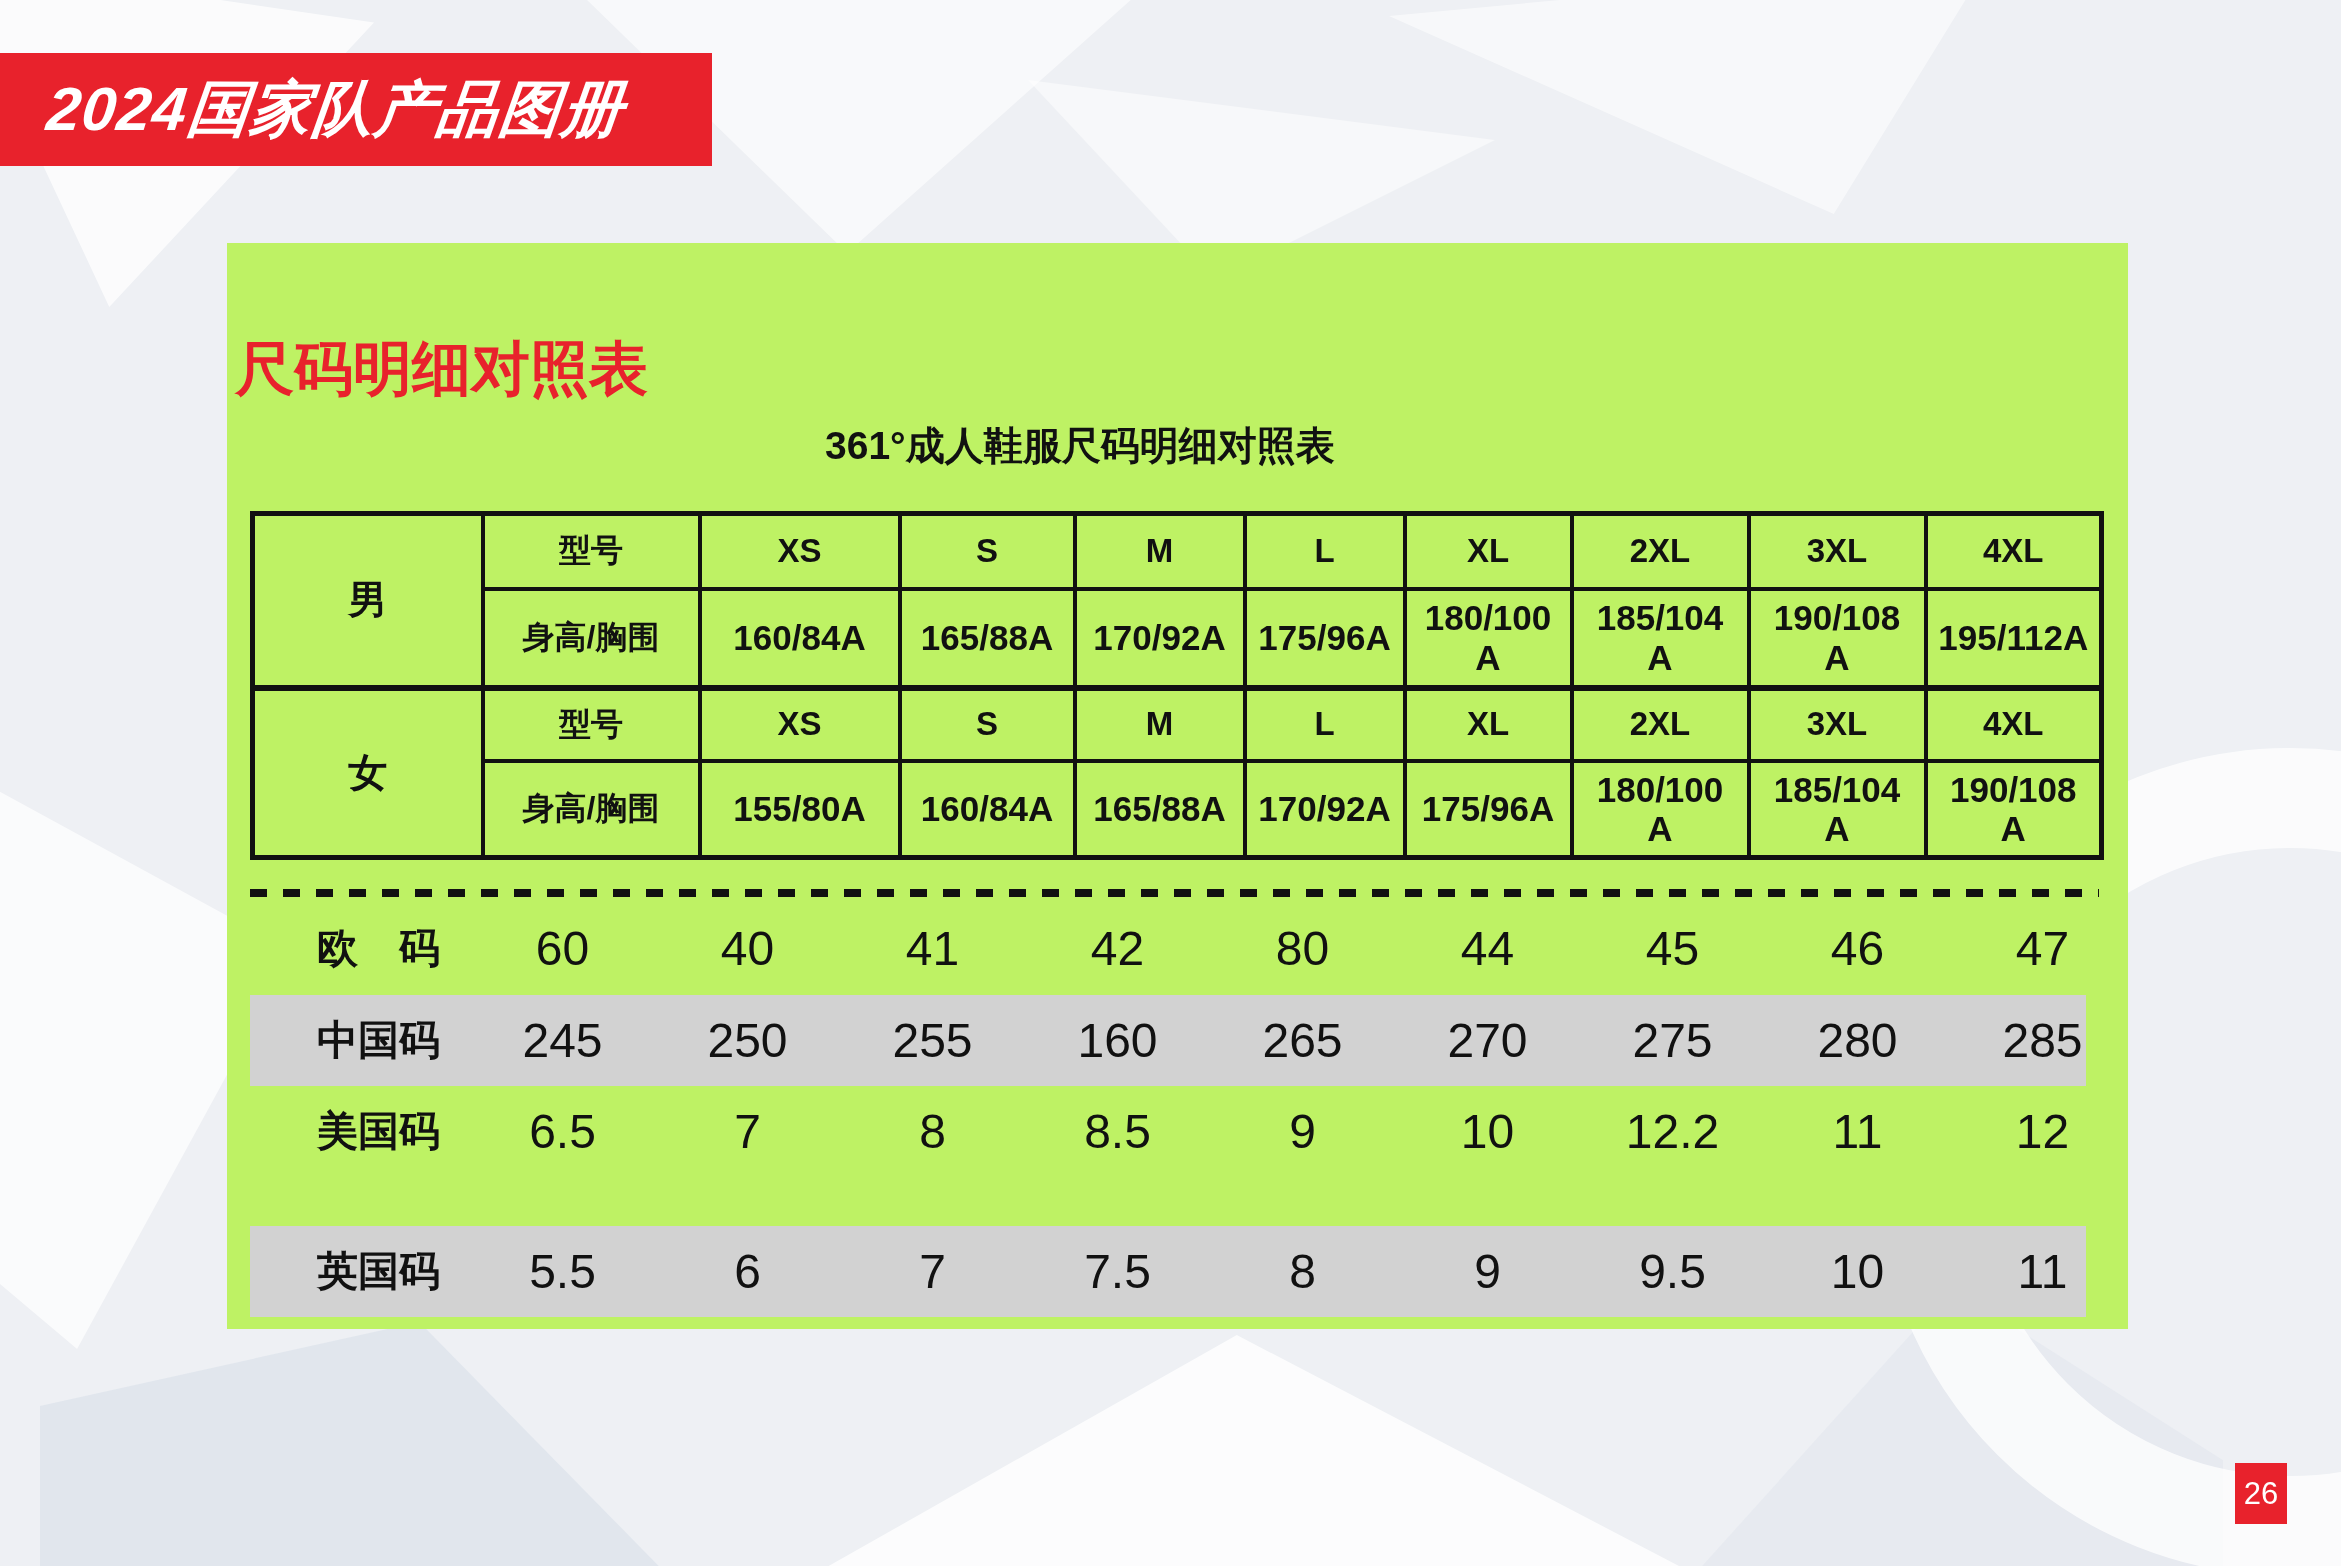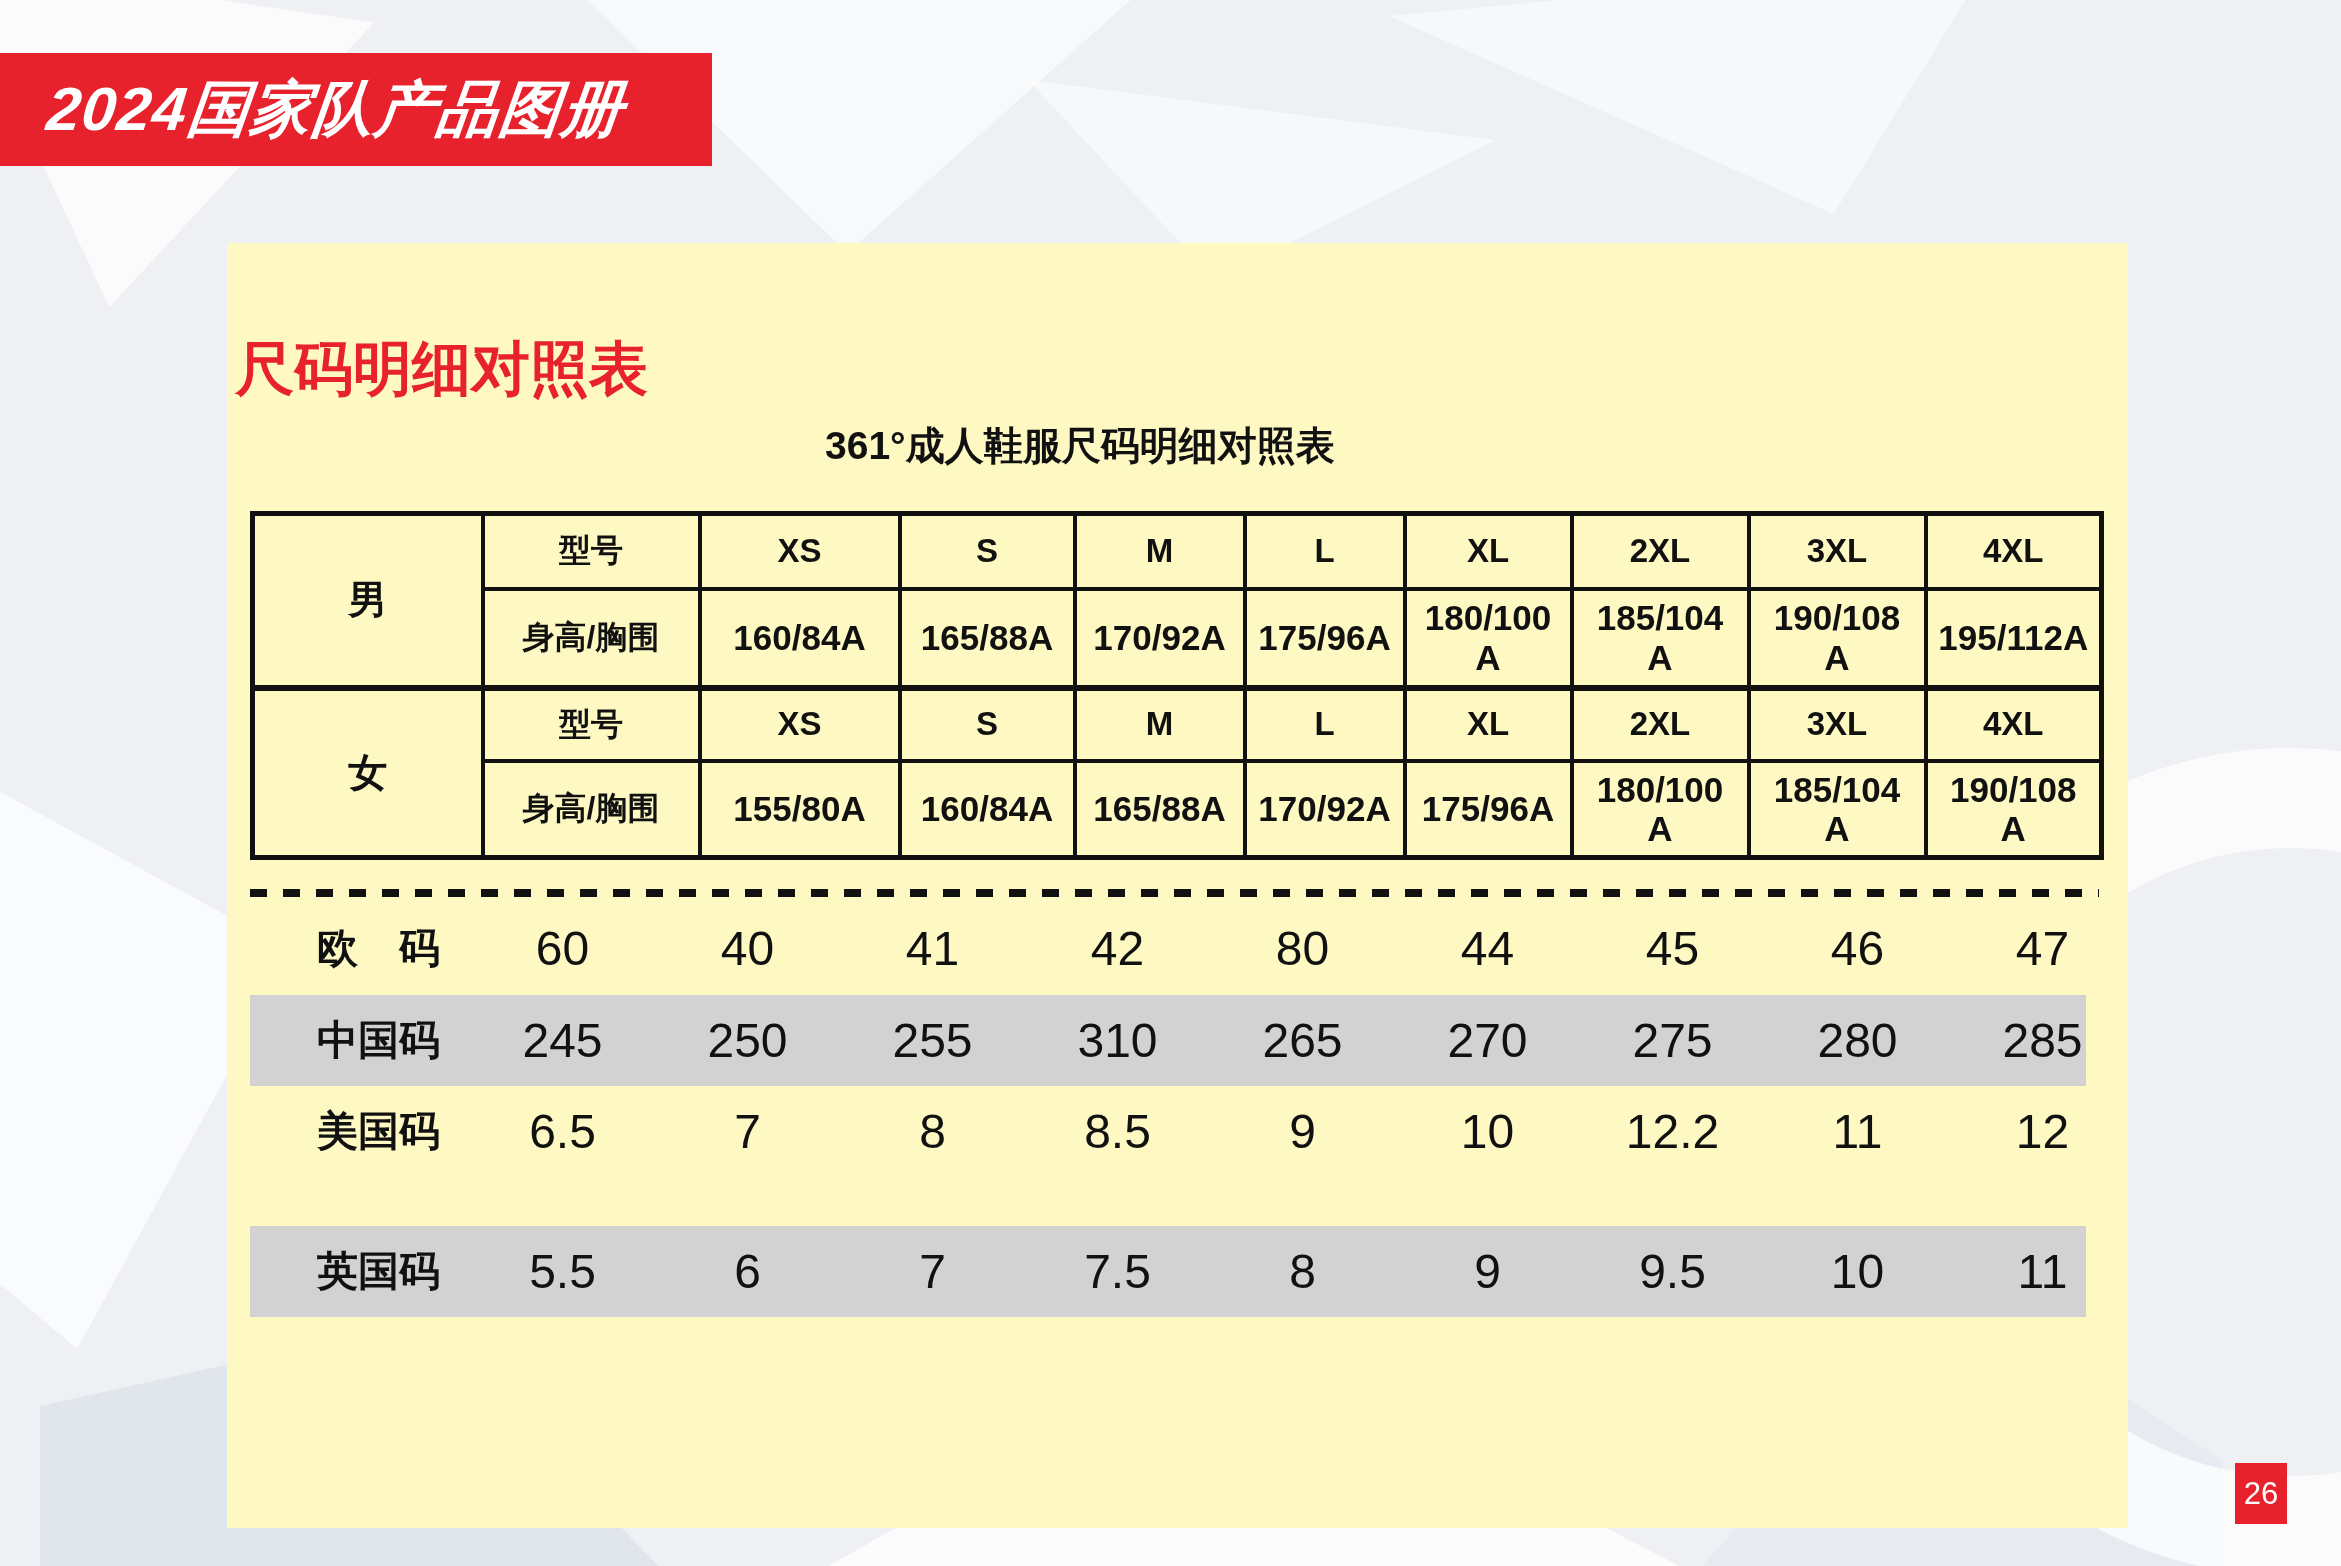--- a/index.html
+++ b/index.html
@@ -27,21 +27,21 @@
   .poly8{left:1028px;top:80px;width:467px;height:200px;background:rgba(255,255,255,0.5);
          clip-path:polygon(0 0,100% 30%,40% 100%);}
 
   
   .banner{position:absolute;left:0;top:53px;width:712px;height:113px;background:#e8222c;
           display:flex;align-items:center;z-index:5;}
   .banner-text{color:#ffffff;font-weight:700;font-style:italic;font-size:61px;
                padding-left:47px;transform:skewX(-6deg);letter-spacing:1.3px;white-space:nowrap;}
 
   
-  .card{position:absolute;left:227px;top:243px;width:1901px;height:1285px;background:#fef9c3;z-index:3;}
+  .card{position:absolute;left:227px;top:243px;width:1901px;height:1086px;background:#bef264;z-index:3;}
 
   .heading{position:absolute;left:8px;top:97px;font-size:59px;font-weight:700;color:#e8222c;
            line-height:1;white-space:nowrap;}
   .table-title{position:absolute;left:598px;top:182px;font-size:39px;font-weight:700;color:#111;
                line-height:1.1;white-space:nowrap;}
 
   
   .size-table{position:absolute;left:23px;top:268px;width:1849px;border-collapse:collapse;
               table-layout:fixed;border:5.3px solid #111;}
   .size-table td{border:4px solid #111;text-align:center;vertical-align:middle;color:#111;
@@ -181,21 +181,21 @@
       <span class="val">45</span>
       <span class="val">46</span>
       <span class="val">47</span>
     </div>
 
     <div class="shoe-row row-cn striped">
       <span class="rlabel">中国码</span>
       <span class="val">245</span>
       <span class="val">250</span>
       <span class="val">255</span>
-      <span class="val">310</span>
+      <span class="val">160</span>
       <span class="val">265</span>
       <span class="val">270</span>
       <span class="val">275</span>
       <span class="val">280</span>
       <span class="val">285</span>
     </div>
 
     <div class="shoe-row row-us">
       <span class="rlabel">美国码</span>
       <span class="val">6.5</span>

